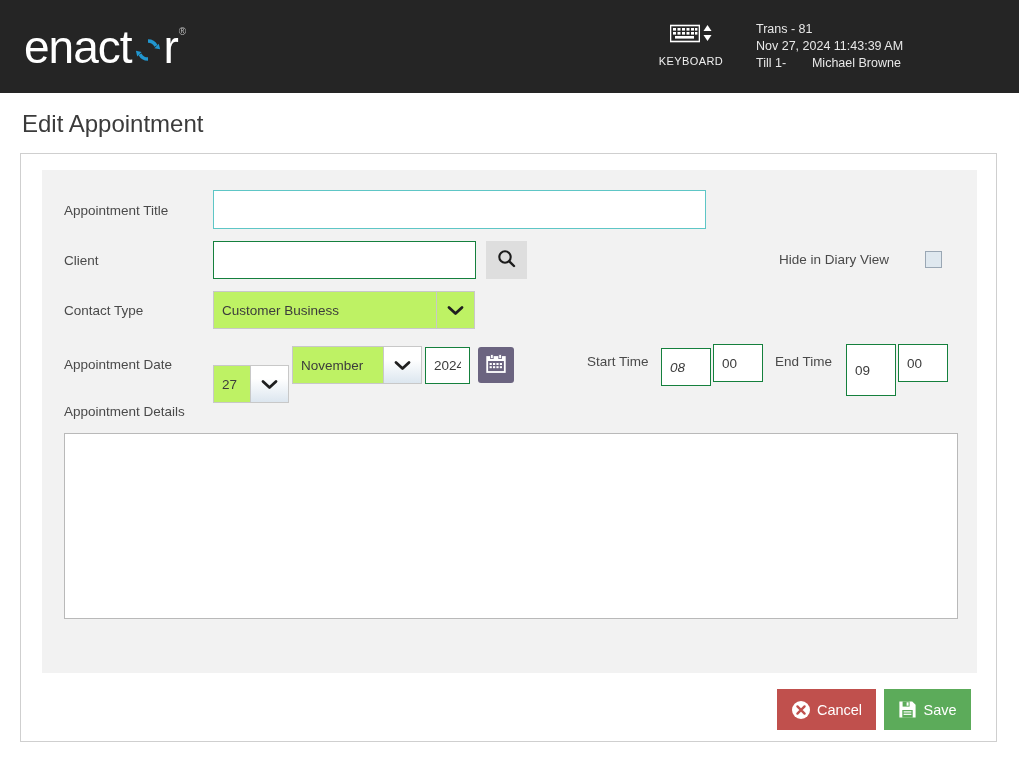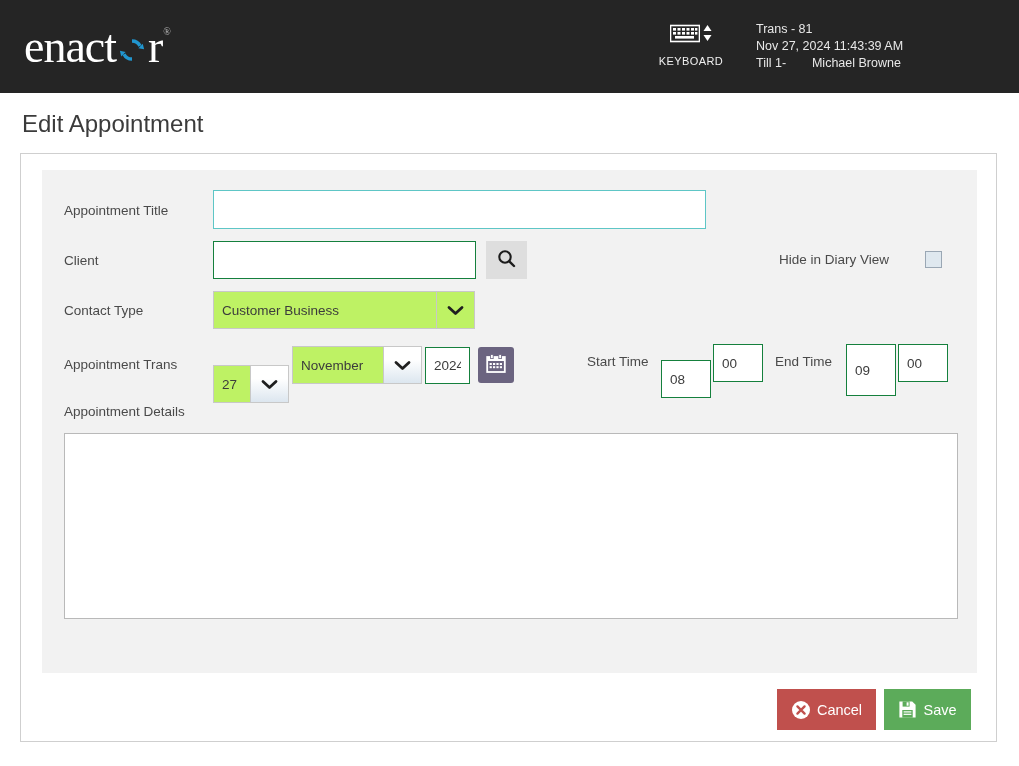--- a/index.html
+++ b/index.html
@@ -25,21 +25,21 @@
   .logo {
     position: absolute;
     left: 24px;
     top: 22px;
     display: flex;
     align-items: center;
     height: 50px;
     color: #ffffff;
     font-size: 46px;
     letter-spacing: -1px;
-    font-family: Liberation Serif, serif;
+    font-family: Liberation Sans, sans-serif;
     font-weight: 400;
   }
   .logo .logo-pre,
   .logo .logo-post {
     line-height: 1;
   }
   .logo .logo-cycle {
     display: inline-block;
     width: 30px;
     height: 30px;
@@ -208,21 +208,21 @@
     background: #6b6480;
     border: none;
     border-radius: 3px;
     display: flex; align-items: center; justify-content: center;
     cursor: pointer;
     padding: 0;
   }
 
   
   .lbl-start { left: 587px; top: 354px; }
-  .inp-sh { left: 661px; top: 360px; width: 50px; height: 38px; }
+  .inp-sh { left: 661px; top: 348px; width: 50px; height: 38px; font-style: italic; }
   .inp-sm { left: 713px; top: 344px; width: 50px; height: 38px; }
   .lbl-end { left: 775px; top: 354px; }
   .inp-eh { left: 846px; top: 344px; width: 50px; height: 52px; }
   .inp-em { left: 898px; top: 344px; width: 50px; height: 38px; }
 
   
   .lbl-details { left: 64px; top: 404px; }
   .ta-details {
     position: absolute;
     left: 64px; top: 433px;
@@ -343,21 +343,21 @@
 <div class="form-label" style="left:64px; top:303px;">Contact Type</div>
 <div class="sel-wrap sel-contact">
   <span class="sel-text">Customer Business</span>
   <span class="sel-arrow">
     <svg width="17" height="11" viewBox="0 0 17 11">
       <polyline points="2,2.5 8.5,8.5 15,2.5" fill="none" stroke="#1f1f1f" stroke-width="2.8" stroke-linecap="round" stroke-linejoin="round"></polyline>
     </svg>
   </span>
 </div>
 
-<div class="form-label" style="left:64px; top:357px;">Appointment Trans</div>
+<div class="form-label" style="left:64px; top:357px;">Appointment Date</div>
 
 <div class="sel-wrap sel-day">
   <span class="sel-text">27</span>
   <span class="sel-arrow grad">
     <svg width="17" height="11" viewBox="0 0 17 11">
       <polyline points="2,2.5 8.5,8.5 15,2.5" fill="none" stroke="#1f1f1f" stroke-width="2.8" stroke-linecap="round" stroke-linejoin="round"></polyline>
     </svg>
   </span>
 </div>
 

